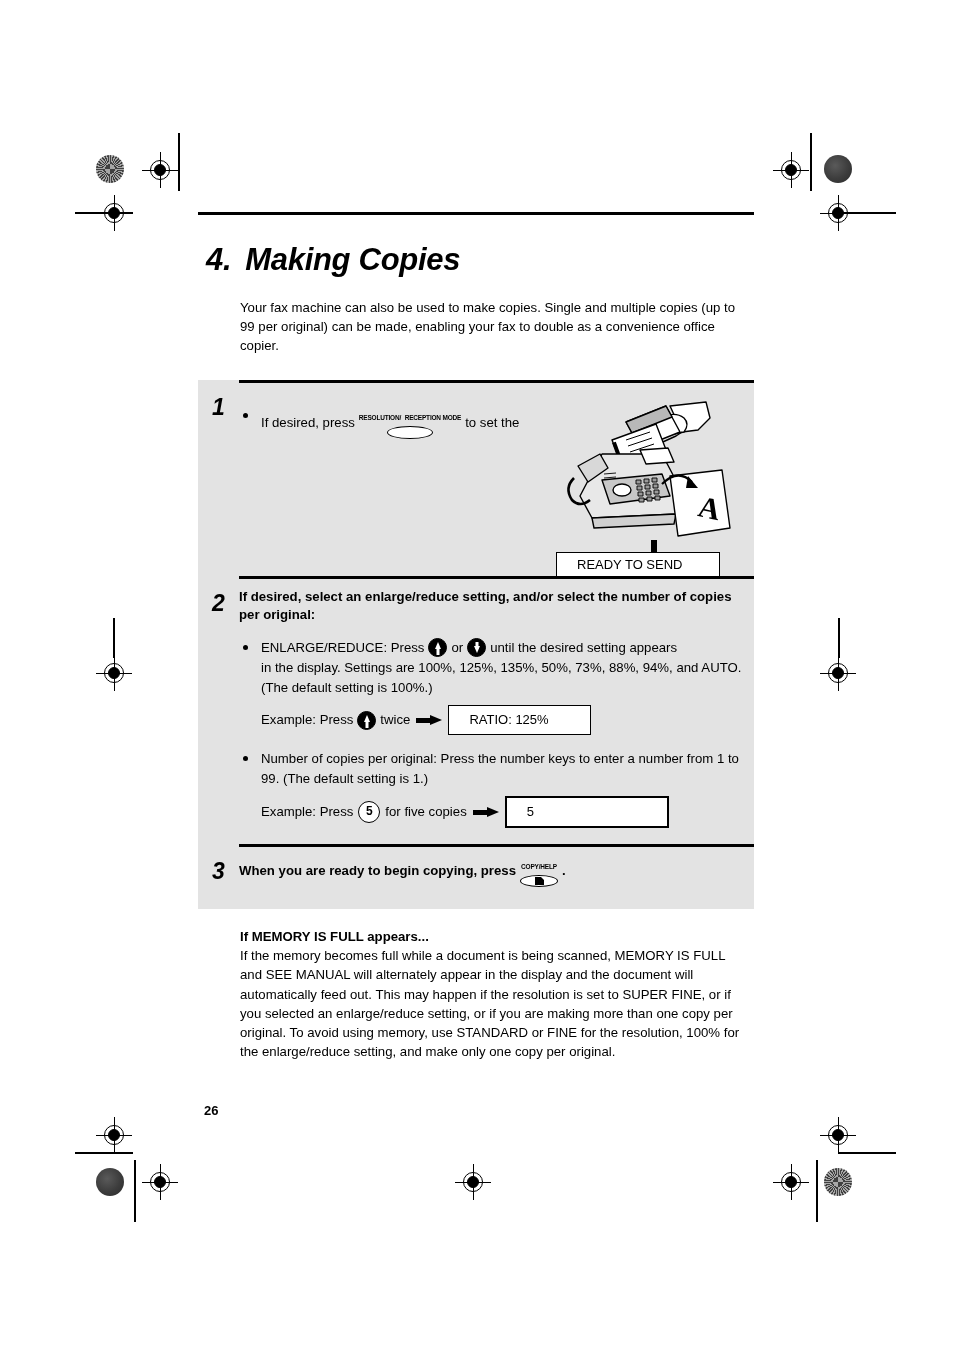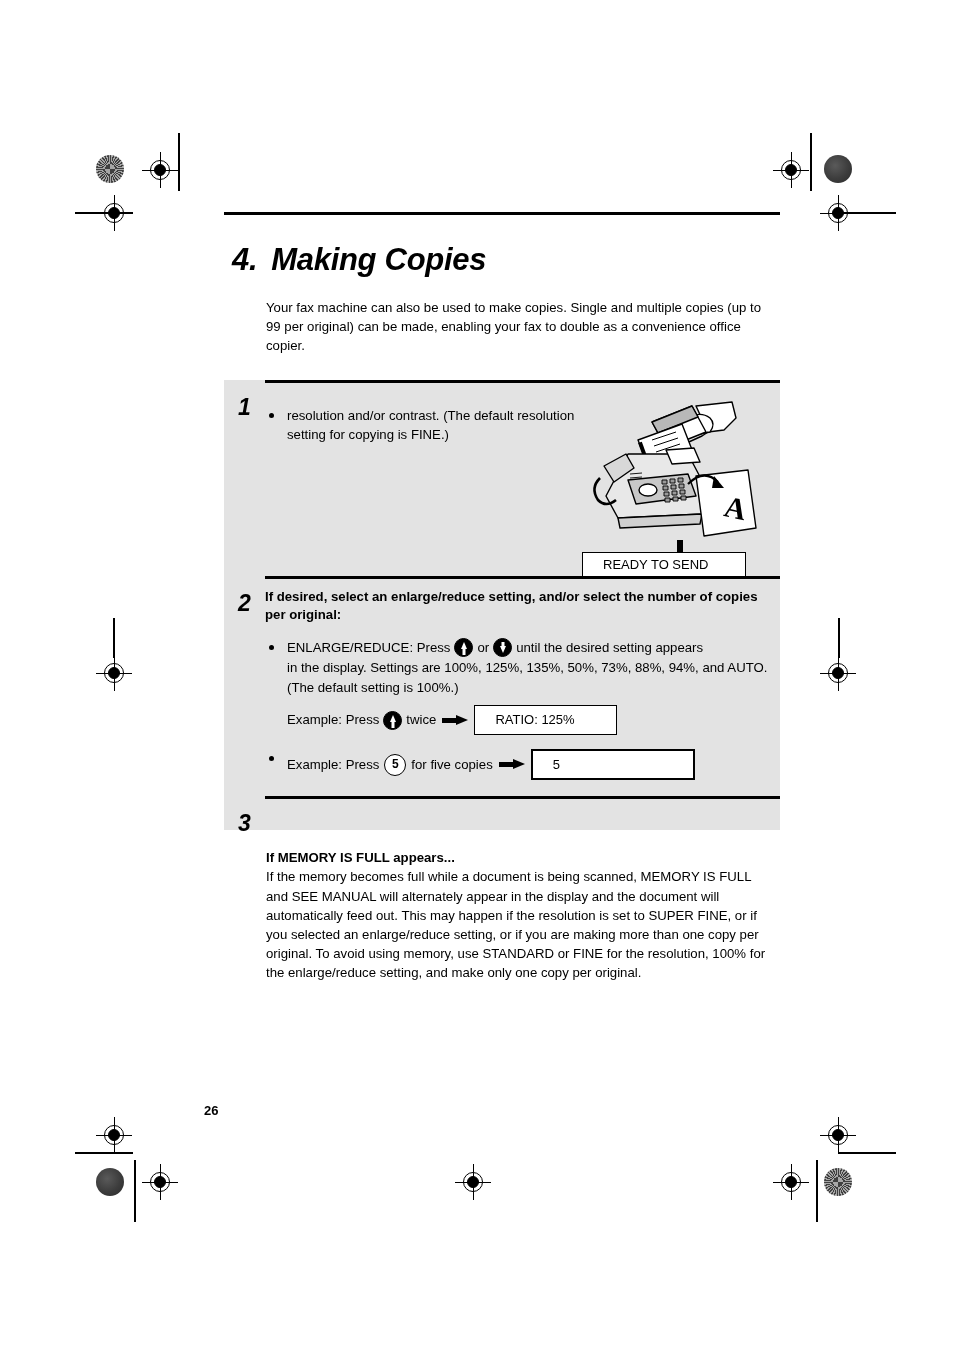--- a/index.html
+++ b/index.html
@@ -33,21 +33,21 @@
     opacity:.75;
   }
   .halftone.dark {
     background: radial-gradient(circle at 40% 38%, #5a5a5a 0%, #3c3c3c 55%, #2a2a2a 100%);
     opacity:1;
   }
   .trimline { position:absolute; background:#000; }
 
   
   #content {
-    position:absolute; left:224px; top:212px; width:556px;
+    position:absolute; left:198px; top:212px; width:556px;
   }
   .rule-top { height:3px; background:#000; width:100%; }
 
   h1.chapter {
     font-size:31px; font-style:italic; font-weight:bold;
     margin:28px 0 0 8px; letter-spacing:-0.3px; line-height:1.1;
   }
   h1.chapter .num { margin-right:14px; }
 
   .intro {
@@ -276,21 +276,29 @@
 
   <div class="panel">
     <div class="topbar"></div>
 
     <div class="step" style="min-height:196px;">
       <div class="stepnum">1</div>
       <div class="stepbody" style="width:330px;">
         <div class="bullets">
           <div class="bullet">
             <span class="dot"></span>
-            <div style="margin-top:6px;">resolution and/or contrast. (The default resolution setting for copying is FINE.)</div>
+            <span class="runline">
+              <span>If desired, press</span>
+              <span class="keyoval">
+                <span class="caplabel">RESOLUTION/</span>
+                <span class="caplabel">RECEPTION MODE</span>
+                <span class="cap"></span>
+              </span>
+              <span>to set the</span>
+            </span>
           </div>
         </div>
       </div>
 
       <div class="illus">
         <svg viewBox="0 0 192 190" width="192" height="190">
           <g fill="none" stroke="#000" stroke-width="1.4" stroke-linejoin="round">
 
             <path d="M112 18 L148 14 L152 30 L140 42 L124 44 Z" fill="#ffffff"></path>
             <path d="M108 28 Q118 24 126 30 Q132 36 126 44 L116 46 Z" fill="#ffffff"></path>
@@ -394,39 +402,52 @@
               <span class="fatarrow">
                   <span class="shaft"></span>
                   <span class="head"></span>
                 </span>
               <span class="lcd">RATIO: 125%</span>
             </div>
           </div>
 
           <div class="bullet" style="margin-top:14px;">
             <span class="dot"></span>
+            <div style="width:495px;">Number of copies per original: Press the number keys to enter a number from 1 to 99. (The default setting is 1.)</div>
 
             <div class="runline" style="margin-top:8px;">
               <span>Example: Press</span>
               <span class="numkey">5</span>
               <span>for five copies</span>
               <span class="fatarrow">
                   <span class="shaft"></span>
                   <span class="head"></span>
                 </span>
               <span class="lcd wide" style="border-width:2.2px;">5</span>
             </div>
           </div>
         </div>
       </div>
     </div>
 
     <div class="step" style="padding-bottom:22px;">
       <div class="divider"></div>
       <div class="stepnum">3</div>
+      <div class="stepbody">
+        <div class="steptitle runline">
+          <span>When you are ready to begin copying, press</span>
+          <span class="keyoval copy">
+            <span class="caplabel">COPY/HELP</span>
+            <span class="cap">
+              <span class="pagedoc"></span>
+            </span>
+          </span>
+          <span>.</span>
+        </div>
+      </div>
     </div>
   </div>
 
   <div class="note">
     <div class="hd">If MEMORY IS FULL appears...</div>
     <div>If the memory becomes full while a document is being scanned, MEMORY IS FULL and SEE MANUAL will alternately appear in the display and the document will automatically feed out. This may happen if the resolution is set to SUPER FINE, or if you selected an enlarge/reduce setting, or if you are making more than one copy per original. To avoid using memory, use STANDARD or FINE for the resolution, 100% for the enlarge/reduce setting, and make only one copy per original.</div>
   </div>
 </div>
 
 <div class="pageno">26</div>

